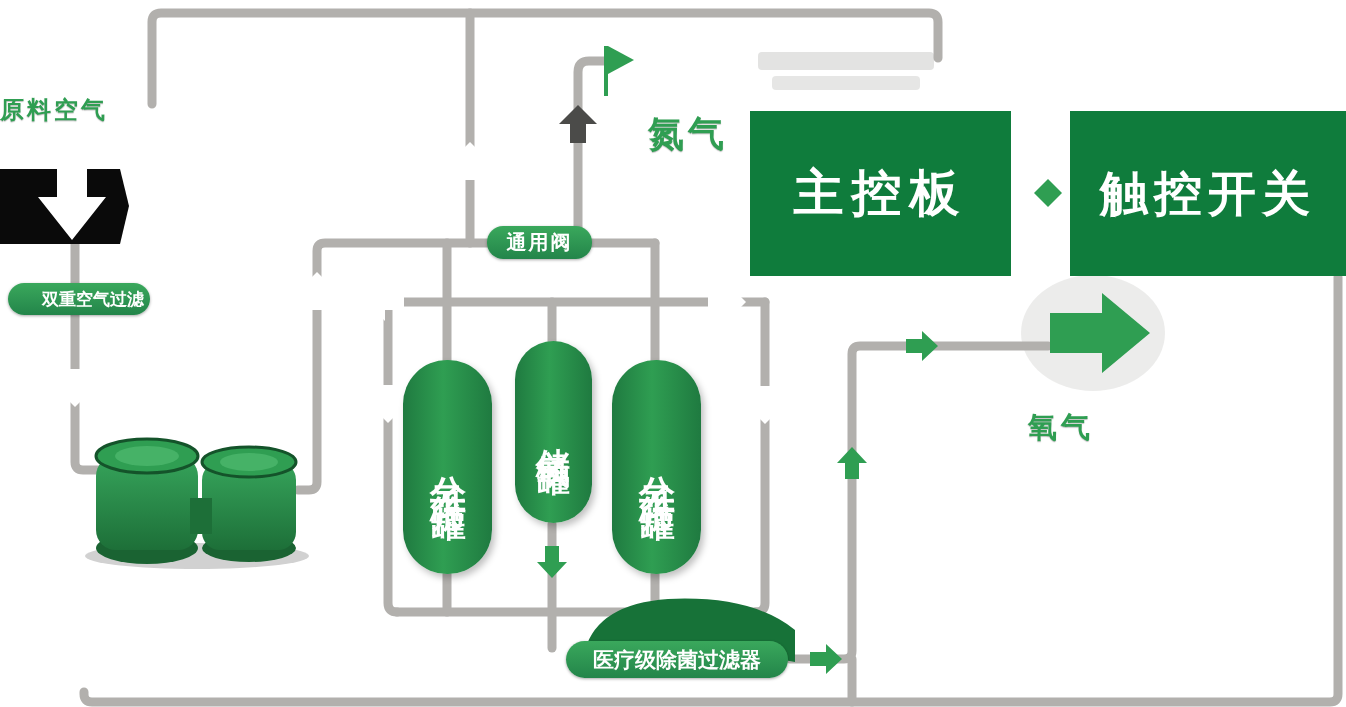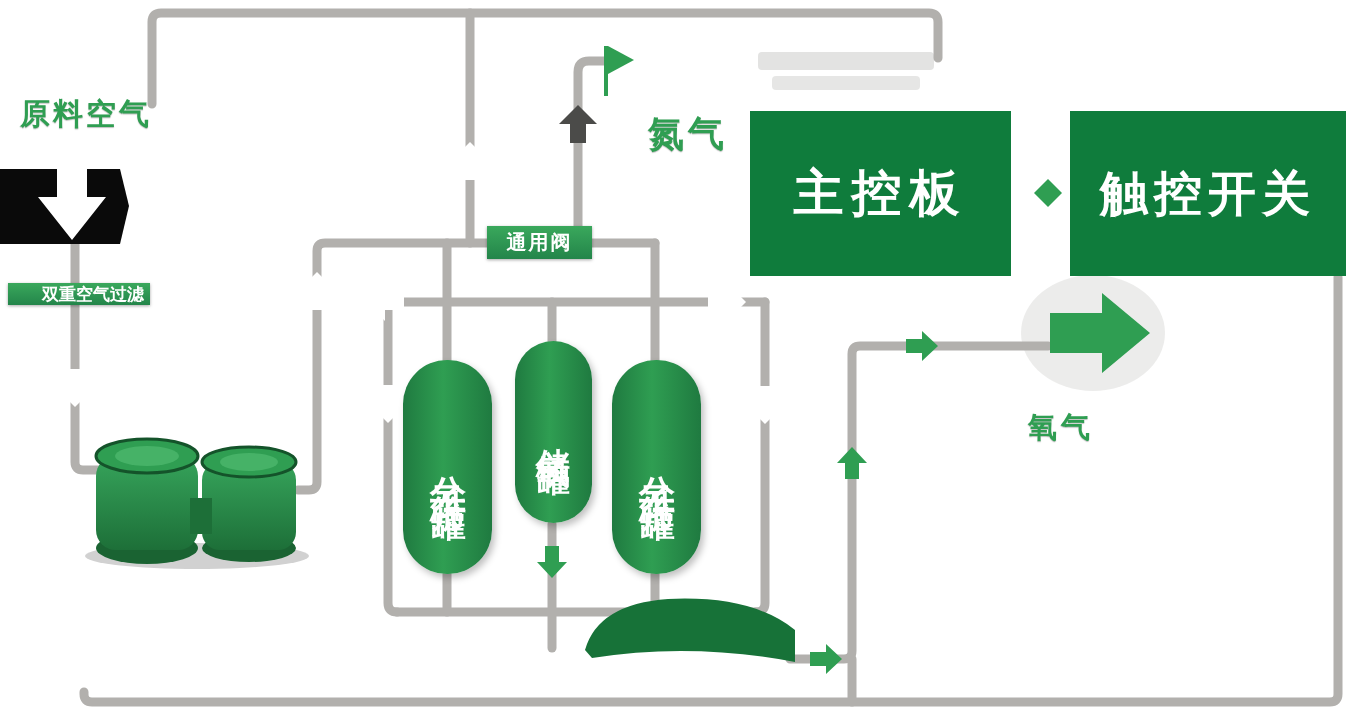--- a/index.html
+++ b/index.html
@@ -15,33 +15,33 @@
   .layer{position:absolute;left:0;top:0;}
   .pipe{fill:none;stroke:var(--pipe);stroke-width:9;stroke-linecap:round;stroke-linejoin:round;}
   .f-white{fill:#ffffff;}
   .f-green{fill:var(--green);}
   .f-dark{fill:var(--arrow-dark);}
   .ghost{fill:#c8c8c5;}
   .txt-green{position:absolute;color:var(--green);font-weight:bold;white-space:nowrap;
              text-shadow:0 1px 1px rgba(0,0,0,.25);}
   .pill{position:absolute;display:flex;align-items:center;justify-content:center;
         background:linear-gradient(180deg,#3aa85c,#23854a);color:#fff;font-weight:bold;
-        border-radius:0;box-shadow:0 1px 3px rgba(0,0,0,.35);white-space:nowrap;}
+        border-radius:16px;box-shadow:0 1px 3px rgba(0,0,0,.35);white-space:nowrap;}
   .tank{position:absolute;display:flex;align-items:center;justify-content:center;
         background:linear-gradient(90deg,#1f7a40,#2f9e52 45%,#1f7a40);
         border-radius:44px;color:#fff;font-weight:bold;
         writing-mode:vertical-rl;text-orientation:upright;
         box-shadow:3px 4px 7px rgba(0,0,0,.25);}
   .bigbox{position:absolute;display:flex;align-items:center;justify-content:center;
           background:var(--box-green);color:#fff;font-weight:bold;}
-  #raw-air{left:20px;top:94px;font-size:30px;letter-spacing:3px;}
+  #raw-air{left:0;top:94px;font-size:24px;letter-spacing:3px;}
   #compressor-label{left:90px;top:580px;font-size:29px;letter-spacing:2px;}
   #nitrogen-label{left:648px;top:110px;font-size:36px;letter-spacing:4px;}
   #oxygen-label{left:1028px;top:408px;font-size:29px;letter-spacing:4px;}
-  #dual-filter{left:8px;top:283px;width:142px;height:22px;font-size:17px;padding-left:28px;}
+  #dual-filter{left:8px;top:283px;width:142px;height:32px;font-size:17px;padding-left:28px;}
   #valve{left:487px;top:226px;width:105px;height:33px;font-size:20px;letter-spacing:2px;}
   #sterile-filter{left:566px;top:641px;width:222px;height:37px;font-size:21px;border-radius:19px;}
   #tank-left{left:403px;top:360px;width:89px;height:214px;font-size:36px;letter-spacing:10px;}
   #tank-mid{left:515px;top:341px;width:77px;height:182px;font-size:34px;letter-spacing:8px;}
   #tank-right{left:612px;top:360px;width:89px;height:214px;font-size:36px;letter-spacing:10px;}
   #main-board{left:750px;top:111px;width:261px;height:165px;font-size:50px;letter-spacing:8px;}
   #touch-switch{left:1070px;top:111px;width:276px;height:165px;font-size:48px;letter-spacing:6px;}
 </style>
 </head>
 <body>
@@ -140,14 +140,15 @@
   <div class="tank" id="tank-right">分子筛罐</div>
 
   <div class="txt-green" id="nitrogen-label">氮气</div>
 
   <div class="bigbox" id="touch-switch">触控开关</div>
 
   <div class="bigbox" id="main-board">主控板</div>
 
   <div class="txt-green" id="oxygen-label">氧气</div>
 
+  <div class="pill" id="sterile-filter">医疗级除菌过滤器</div>
 
 </div>
 
 </body></html>

